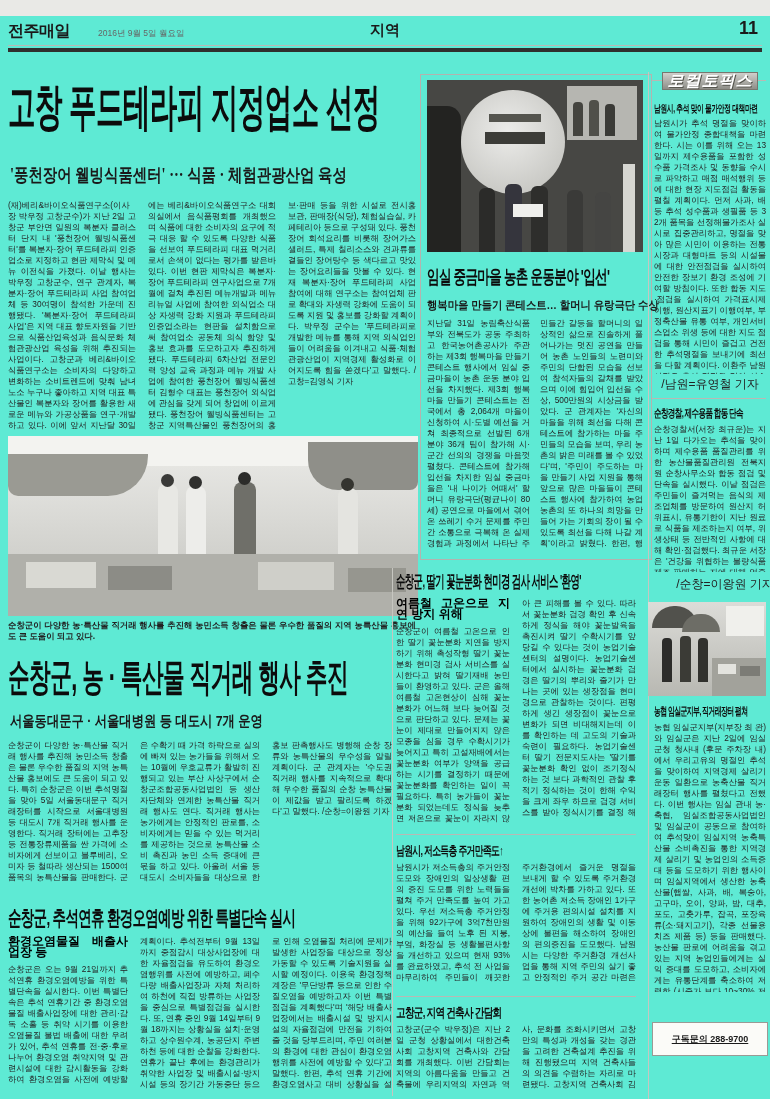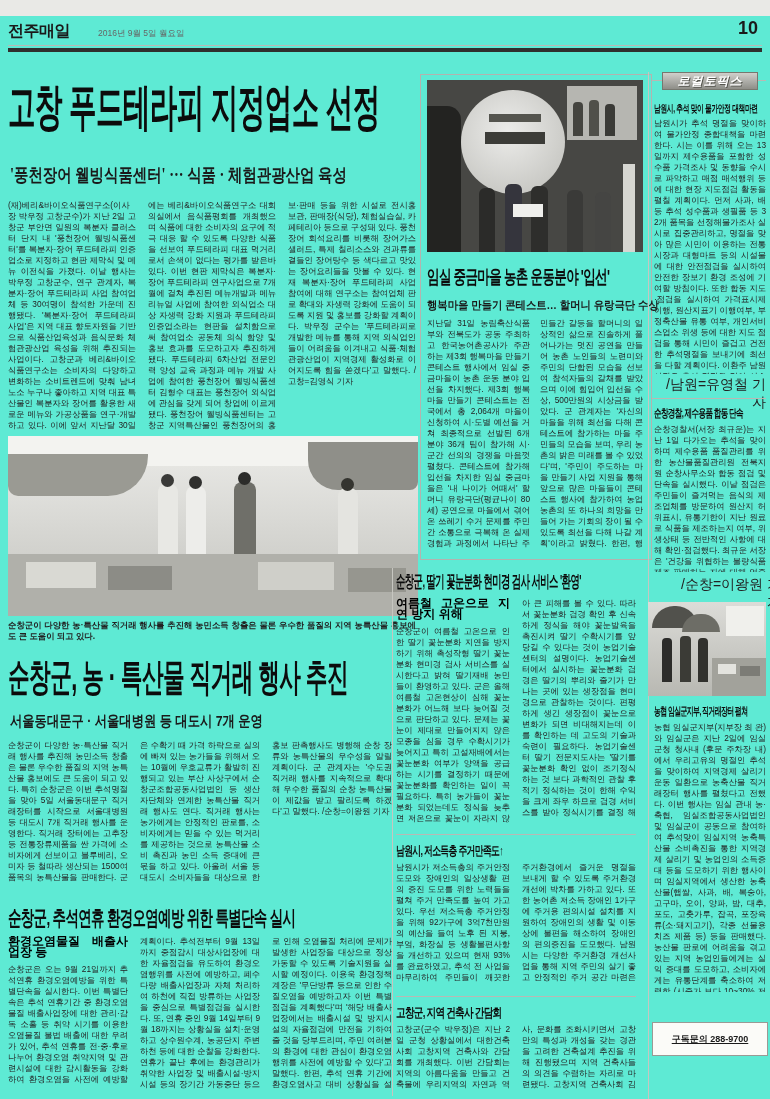--- a/index.html
+++ b/index.html
@@ -4,37 +4,38 @@
 <style>
   html,body{margin:0;padding:0;background:#e9e9e6;}
   .page{position:relative;width:770px;height:1099px;background:#5eead4;
         font-family:"Liberation Sans","DejaVu Sans",sans-serif;color:#1a1a1a;
         overflow:hidden;margin:16px auto;}
   .abs{position:absolute;}
   .nowrap{white-space:nowrap;transform-origin:0 0;}
   .bodytxt{font-size:8.3px;line-height:11px;text-align:justify;word-break:break-all;
            color:#222;column-fill:auto;overflow:hidden;}
   .kicker{font-weight:700;font-size:12px;margin-bottom:6px;color:#000;}
-  .byline{font-size:14px;text-align:right;color:#222;}
+  .byline{font-size:12px;text-align:center;color:#222;}
   .hrule{background:#b9b9b4;height:1px;}
   .vrule{background:#c6c6c0;width:1px;}
   .photo{background:#cfcfca;overflow:hidden;}
   .pbox{position:absolute;}
   .headline{font-weight:900;color:#0c0c0c;letter-spacing:-1px;}
   .serif{font-family:"Liberation Serif","DejaVu Serif",serif;}
   .box{border:1px solid #9a9a95;background:#fbfbf8;text-align:center;}
 </style>
 </head>
 <body>
 
 <div class="page">
 
   <div class="abs" style="left:8px;top:5px;font-size:16px;font-weight:900;letter-spacing:-0.5px;">전주매일</div>
   <div class="abs" style="left:98px;top:12px;font-size:8.5px;color:#666;">2016년 9월 5일 월요일</div>
-  <div class="abs" style="right:12px;top:2px;font-size:18px;font-weight:800;">10</div>
+  <div class="abs" style="left:0;right:0;top:5px;text-align:center;font-size:15px;font-weight:800;">지역</div>
+  <div class="abs" style="right:12px;top:2px;font-size:18px;font-weight:800;">11</div>
   <div class="abs hrule" style="left:8px;top:29px;width:754px;"></div>
   <div class="abs" style="left:8px;top:32px;width:754px;height:4px;background:#2f2f2d;"></div>
 
   <div class="abs headline nowrap" style="left:8px;top:58px;font-size:50px;transform:scaleX(0.55);">고창 푸드테라피 지정업소 선정</div>
   <div class="abs nowrap serif" style="left:10px;top:147px;font-size:18px;font-weight:700;transform:scaleX(0.80);">'풍천장어 웰빙식품센터' ··· 식품 · 체험관광산업 육성</div>
   <div class="abs bodytxt" style="left:8px;top:184px;width:408px;height:234px;column-count:3;column-gap:12px;">(재)베리&amp;바이오식품연구소(이사장 박우정 고창군수)가 지난 2일 고창군 부안면 일원의 복분자 클러스터 단지 내 '풍천장어 웰빙식품센터'를 복분자·장어 푸드테라피 인증업소로 지정하고 현판 제막식 및 메뉴 이전식을 가졌다. 이날 행사는 박우정 고창군수, 연구 관계자, 복분자·장어 푸드테라피 사업 참여업체 등 30여명이 참석한 가운데 진행됐다. '복분자·장어 푸드테라피 사업'은 지역 대표 향토자원을 기반으로 식품산업육성과 음식문화 체험관광산업 육성을 위해 추진되는 사업이다. 고창군과 베리&amp;바이오식품연구소는 소비자의 다양하고 변화하는 소비트렌드에 맞춰 남녀노소 누구나 좋아하고 지역 대표 특산물인 복분자와 장어를 활용한 새로운 메뉴와 가공상품을 연구·개발하고 있다. 이에 앞서 지난달 30일에는 베리&amp;바이오식품연구소 대회의실에서 음식품평회를 개최했으며 식품에 대한 소비자의 요구에 적극 대응 할 수 있도록 다양한 식품을 선보여 푸드테라피 대표 먹거리로서 손색이 없다는 평가를 받은바 있다. 이번 현판 제막식은 복분자·장어 푸드테라피 연구사업으로 7개월에 걸쳐 추진된 메뉴개발과 메뉴 리뉴얼 사업에 참여한 외식업소 대상 자생력 강화 지원과 푸드테라피 인증업소라는 현판을 설치함으로써 참여업소 공동체 의식 함양 및 홍보 효과를 도모하고자 추진하게 됐다. 푸드테라피 6차산업 전문인력 양성 교육 과정과 메뉴 개발 사업에 참여한 풍천장어 웰빙식품센터 김형수 대표는 풍천장어 외식업에 관심을 갖게 되어 창업에 이르게 됐다. 풍천장어 웰빙식품센터는 고창군 지역특산물인 풍천장어의 홍보·판매 등을 위한 시설로 전시홍보관, 판매장(식당), 체험실습실, 카페테리아 등으로 구성돼 있다. 풍천장어 회석요리를 비롯해 장어가스샐러드, 특제 칠리소스와 견과류를 곁들인 장어탕수 등 색다르고 맛있는 장어요리들을 맛볼 수 있다. 현재 복분자·장어 푸드테라피 사업 참여에 대해 연구소는 참여업체 판로 확대와 자생력 강화에 도움이 되도록 지원 및 홍보를 강화할 계획이다. 박우정 군수는 '푸드테라피로 개발한 메뉴를 통해 지역 외식업인들이 어려움을 이겨내고 식품·체험관광산업이 지역경제 활성화로 이어지도록 힘을 쏟겠다'고 말했다. /고창=김영식 기자</div>
 
   <div class="abs photo" style="left:8px;top:420px;width:410px;height:180px;background:linear-gradient(#ecece9,#c3c3be);">
     <div class="pbox" style="left:0;top:0;width:410px;height:30px;background:#f3f3f0;"></div>
     <div class="pbox" style="left:0;top:18px;width:140px;height:42px;background:#9a9a93;border-radius:0 0 40px 10px;"></div>
@@ -99,21 +100,21 @@
 
   <div class="abs hrule" style="left:396px;top:980px;width:240px;"></div>
   <div class="abs headline nowrap" style="left:396px;top:988px;font-size:13px;transform:scaleX(0.74);">고창군, 지역 건축사 간담회</div>
   <div class="abs bodytxt" style="left:396px;top:1008px;width:240px;height:72px;column-count:2;column-gap:12px;">고창군(군수 박우정)은 지난 2일 군청 상황실에서 대한건축사회 고창지역 건축사와 간담회를 개최했다. 이번 간담회는 지역의 아름다움을 만들고 건축물에 우리지역의 자연과 역사, 문화를 조화시키면서 고창만의 특성과 개성을 갖는 경관을 고려한 건축설계 추진을 위해 진행됐으며 지역 건축사들의 의견을 수렴하는 자리로 마련됐다. 고창지역 건축사회 김상수 회장은 '건축사로서 우리의 역할과 책임이 무엇인지 생각하는 귀한 자리가 되었다'며 '고창의 자랑스런 역사와 문화가 살아 숨 쉬는 품격 높은 건축설계를 하도록 노력하겠다'고 말했다. /고창=김영식 기자</div>
 
   <div class="abs vrule" style="left:392px;top:552px;height:528px;"></div>
   <div class="abs vrule" style="left:648px;top:56px;height:1028px;"></div>
 
   <div class="abs hrule" style="left:652px;top:64px;width:10px;"></div>
   <div class="abs" style="left:662px;top:56px;width:94px;height:16px;background:linear-gradient(#cfcfcb,#8e8e88);border:1px solid #77776f;
-       text-align:center;font-size:12px;font-weight:900;font-style:italic;color:#fff;line-height:16px;letter-spacing:1px;
+       text-align:center;font-size:16px;font-weight:900;font-style:italic;color:#fff;line-height:16px;letter-spacing:1px;
        text-shadow:1px 1px 0 #55554e;">로컬토픽스</div>
   <div class="abs hrule" style="left:758px;top:64px;width:8px;"></div>
 
   <div class="abs headline nowrap" style="left:654px;top:86px;font-size:10.5px;transform:scaleX(0.64);letter-spacing:-0.5px;">남원시, 추석 맞이 물가안정 대책마련</div>
   <div class="abs bodytxt" style="left:654px;top:102px;width:112px;height:256px;">남원시가 추석 명절을 맞이하여 물가안정 종합대책을 마련한다. 시는 이를 위해 오는 13일까지 제수용품을 포함한 성수품 가격조사 및 동향을 수시로 파악하고 매점 매석행위 등에 대한 현장 지도점검 활동을 펼칠 계획이다. 먼저 사과, 배 등 추석 성수품과 생필품 등 32개 품목을 선정해물가조사 실시로 집중관리하고, 명절을 맞아 많은 시민이 이용하는 전통시장과 대형마트 등의 시설물에 대한 안전점검을 실시하여 안전한 장보기 환경 조성에 기여할 방침이다. 또한 합동 지도·점검을 실시하여 가격표시제 이행, 원산지표기 이행여부, 부정축산물 유통 여부, 개인서비스업소 위생 등에 대한 지도 점검을 통해 시민이 즐겁고 건전한 추석명절을 보내기에 최선을 다할 계획이다. 이환주 남원시장은 추석 명절을 맞아 성수품 등 물가안정을 위해 노력할 것이라며 여름철 폭염으로 피해를 입은 농가의 어려움을 해소하기 위해 지역상품 이용과 캠페인 전개를 통해 전통시장과 지역 상점 이용에 많은 참여를 당부했다.</div>
   <div class="abs byline" style="left:654px;top:360px;width:112px;">/남원=유영철 기자</div>
 
   <div class="abs hrule" style="left:652px;top:382px;width:114px;"></div>
   <div class="abs headline nowrap" style="left:654px;top:390px;font-size:11.5px;transform:scaleX(0.66);">순창경찰, 제수용품 합동 단속</div>
   <div class="abs bodytxt" style="left:654px;top:408px;width:112px;height:148px;">순창경찰서(서장 최규운)는 지난 1일 다가오는 추석을 맞이하며 제수용품 품질관리를 위한 농산물품질관리원 전북지원 순창사무소와 합동 점검 및 단속을 실시했다. 이날 점검은 주민들이 즐겨먹는 음식의 제조업체를 방문하여 원산지 허위표시, 유통기한이 지난 원료로 식품을 제조하는지 여부, 위생상태 등 전반적인 사항에 대해 확인·점검했다. 최규운 서장은 '건강을 위협하는 불량식품 제조·판매하는 자에 대해 엄중 처벌하여 주민들이 추석명절을 건강하고 바른 먹거리와 함께 하도록 불량식품 근절에 최선을 다하겠다'고 말했다.</div>

